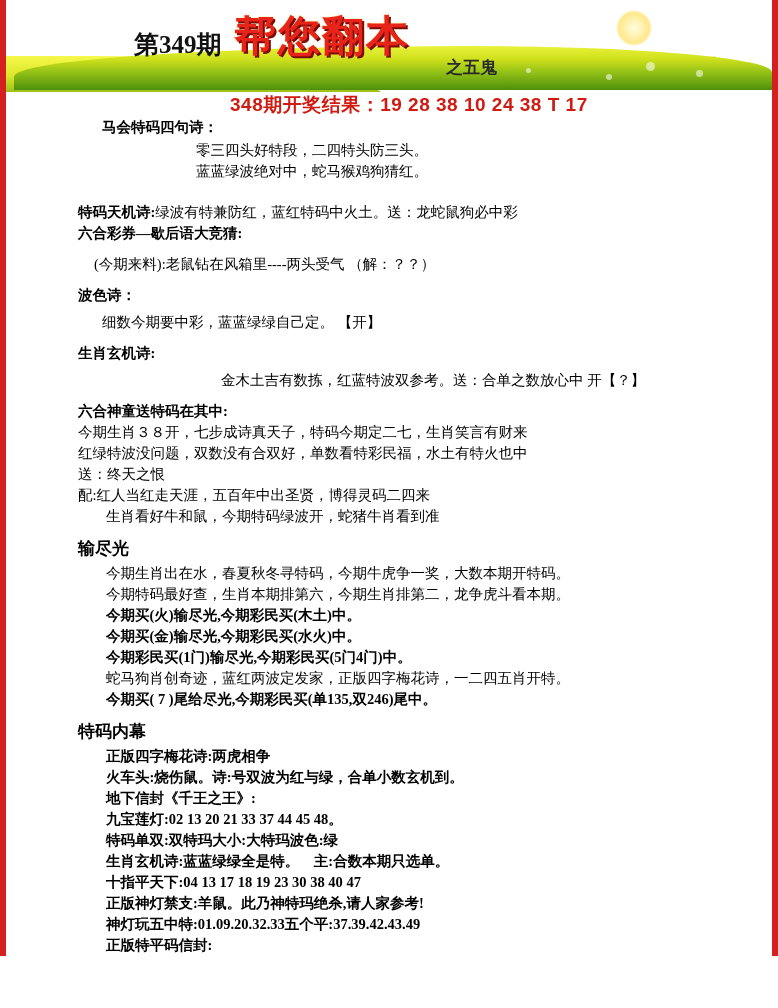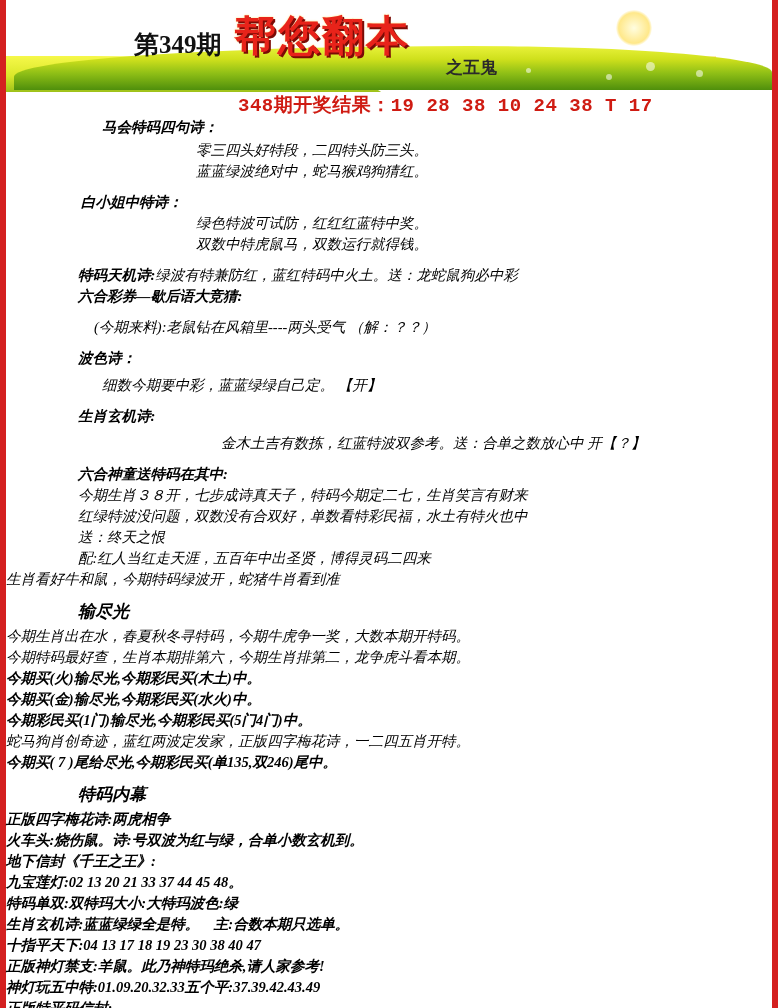--- a/index.html
+++ b/index.html
@@ -108,32 +108,32 @@
     margin-top: 18px;
   }
 
   
   .result-row {
     position: relative;
     height: 26px;
   }
   .result-text {
     position: absolute;
-    left: 232px;
+    left: 224px;
     top: 0px;
     font-size: 19px;
     font-weight: bold;
     color: #cf1b12;
-    font-family: Liberation Mono, monospace;
+    font-family: Liberation Sans, sans-serif;
     letter-spacing: 0.5px;
     white-space: nowrap;
   }
 
   
-  .sec { padding: 0 0 0 0; font-style: italic; }
+  .sec { padding: 0 0 0 0; }
   .lbl {
     font-weight: bold;
     font-size: 14.5px;
     font-family: "Liberation Serif", serif;
   }
   .line {
     font-size: 14.5px;
     line-height: 21px;
     font-family: "Liberation Serif", serif;
     white-space: nowrap;
@@ -153,21 +153,21 @@
 
   .big-head {
     font-size: 17px;
     font-weight: bold;
     font-family: "Liberation Serif", serif;
     padding-left: 72px;
     padding-top: 10px;
     padding-bottom: 3px;
   }
   .pad-l72 { padding-left: 72px; }
-  .pad-l100 { }
+  .pad-l100 { padding-left: 100px; }
   .spacer-6 { height: 6px; }
   .spacer-10 { height: 10px; }
 </style>
 </head>
 <body>
 
 <div class="page">
   <div class="edge-left"></div>
   <div class="edge-right"></div>
 
@@ -196,25 +196,20 @@
     <div class="sec">
       <div class="hd-1">
         <div class="lbl">马会特码四句诗：</div>
       </div>
       <div class="line ind-4">零三四头好特段，二四特头防三头。</div>
       <div class="line ind-4">蓝蓝绿波绝对中，蛇马猴鸡狗猜红。</div>
     </div>
 
     <div class="spacer-10"></div>
 
-    <div class="sec">
-      <div class="line bold ind-75">白小姐中特诗：</div>
-      <div class="line ind-4">绿色特波可试防，红红红蓝特中奖。</div>
-      <div class="line ind-4">双数中特虎鼠马，双数运行就得钱。</div>
-    </div>
 
     <div class="spacer-10"></div>
 
     <div class="sec">
       <div class="line pad-l72">
         <span class="bold">特码天机诗:</span><span>绿波有特兼防红，蓝红特码中火土。送：龙蛇鼠狗必中彩</span>
       </div>
       <div class="line bold pad-l72">六合彩券—歇后语大竞猜:</div>
       <div class="spacer-10"></div>
       <div class="line ind-2">(今期来料):老鼠钻在风箱里----两头受气  （解：？？）</div>

